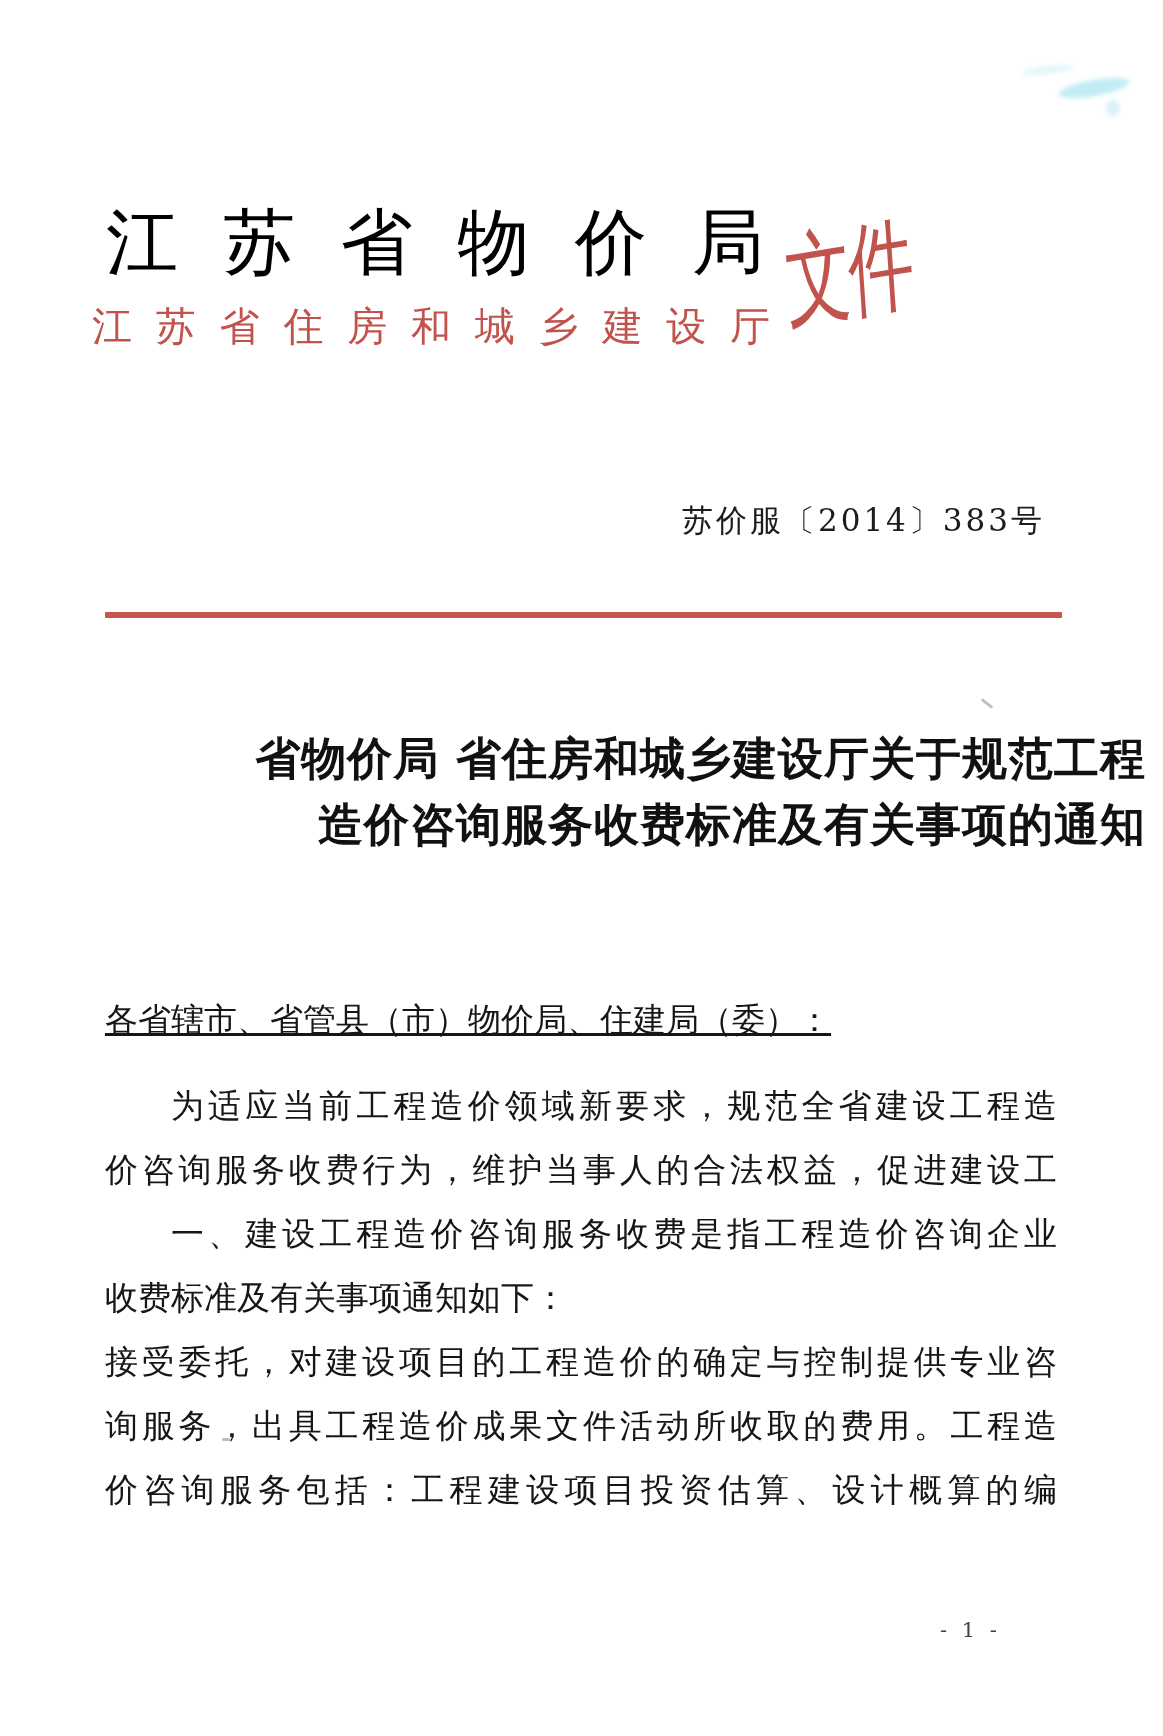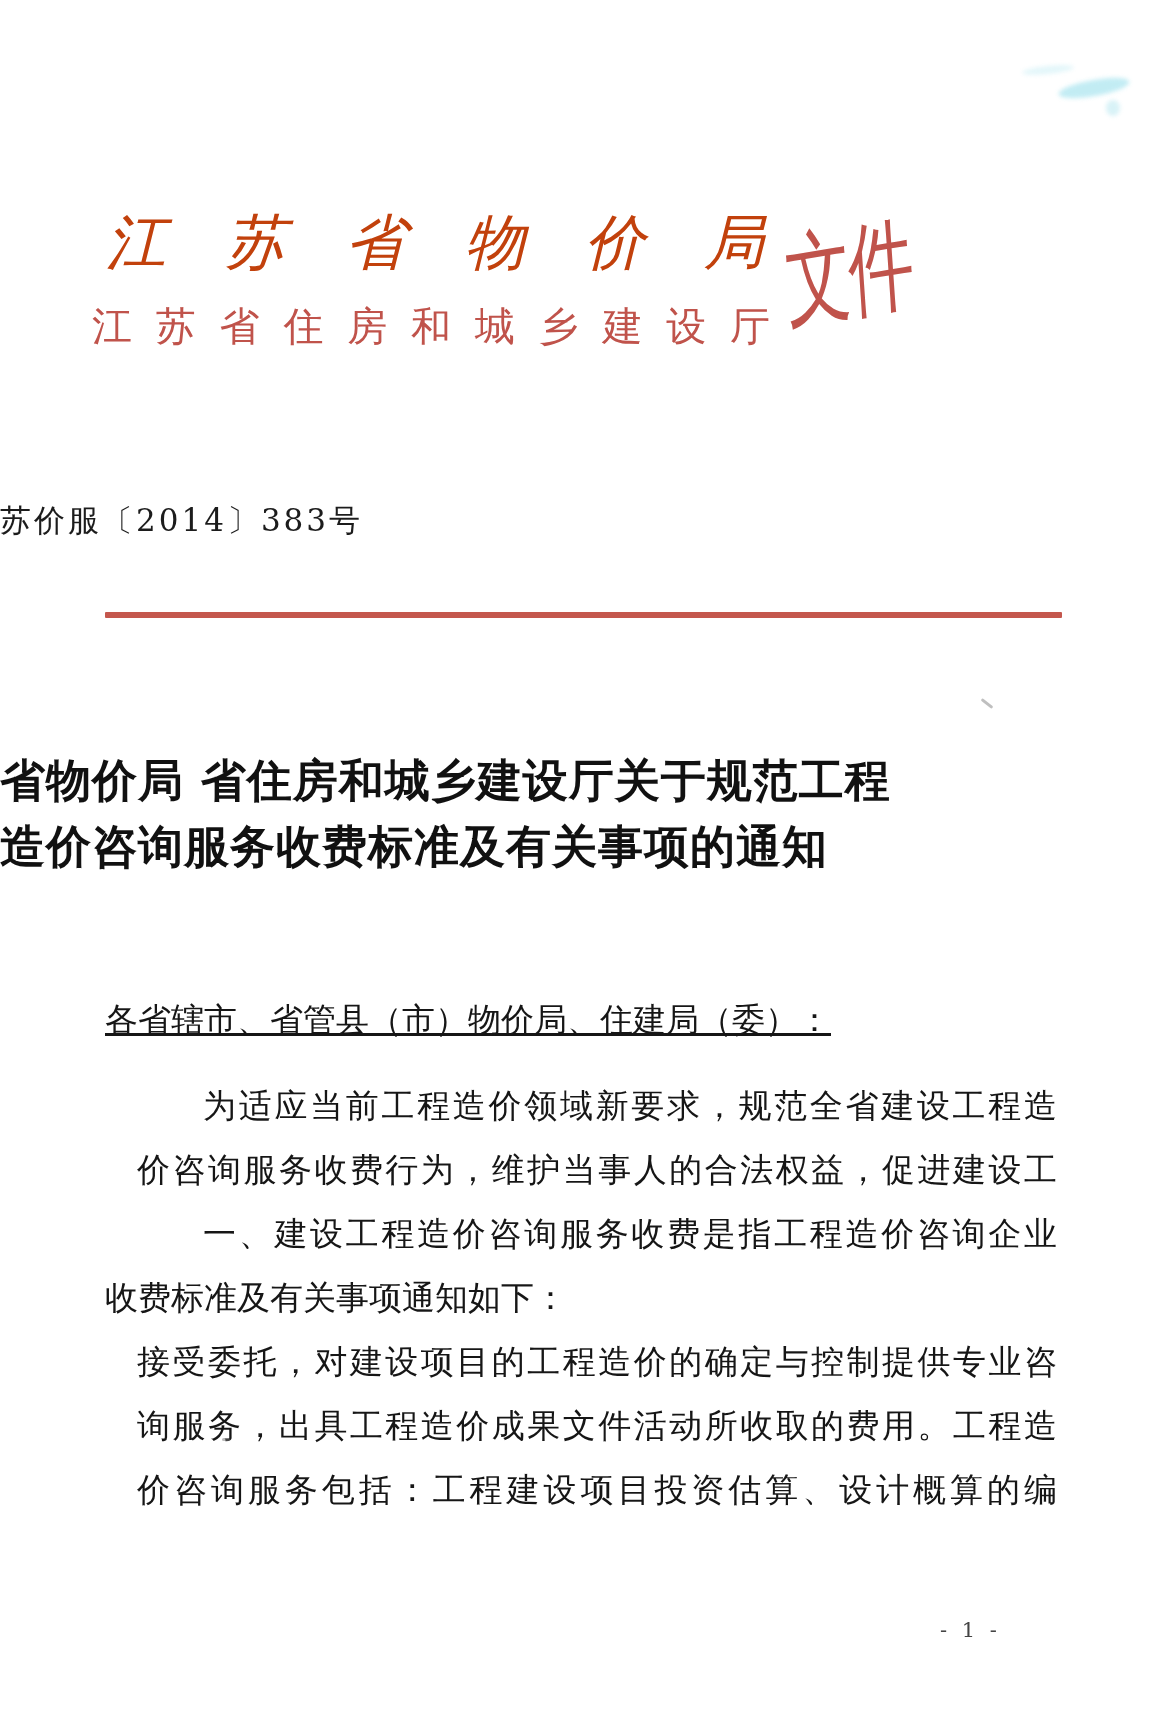--- a/index.html
+++ b/index.html
@@ -11,26 +11,25 @@
     background: #ffffff;
     font-family: "DejaVu Serif", "Liberation Serif", serif;
     overflow: hidden;
     color: #1a1a1a;
   }
 
   
   .letterhead { position: absolute; left: 0; top: 0; width: 1163px; }
   .agency-line1 {
     position: absolute; left: 106px; top: 196px; width: 658px;
-    font-size: 60px; line-height: 92px;
-    color: #c2410c;
+    font-size: 72px; line-height: 92px;
+    color: #000000;
     text-align: justify; text-align-last: justify;
     font-weight: normal;
     white-space: nowrap;
-    font-style: italic;
   }
   .agency-line2 {
     position: absolute; left: 92px; top: 288px; width: 678px;
     font-size: 40px; line-height: 76px;
     color: #c0534b;
     text-align: justify; text-align-last: justify;
     white-space: nowrap;
   }
   .doc-type-label {
     position: absolute; left: 782px; top: 224px;
@@ -38,37 +37,37 @@
     color: #c0534b;
     letter-spacing: -4px;
     transform: scaleX(0.64) rotate(-6deg);
     transform-origin: left top;
     white-space: nowrap;
   }
 
   
   .doc-number {
     position: absolute; left: 0; top: 500px; width: 1045px;
-    text-align: left;
+    text-align: right;
     font-size: 31px; letter-spacing: 3px;
     color: #1c1c1c;
   }
 
   
   .red-divider {
     position: absolute; left: 105px; top: 612px;
     width: 957px; height: 6px;
     background: #c4574d;
     border-radius: 1px;
   }
 
   
   .doc-title {
-    position: absolute; left: 0; top: 748px; width: 1146px;
-    text-align: left;
+    position: absolute; left: 0; top: 726px; width: 1146px;
+    text-align: right;
     font-weight: bold;
     color: #111;
   }
   .doc-title .t-line {
     font-size: 45px; line-height: 66px; letter-spacing: 1px;
     white-space: nowrap;
   }
 
   
   .body-block {
@@ -76,21 +75,20 @@
     font-size: 33px; color: #161616;
   }
   .b-line {
     height: 64px; line-height: 52px;
     overflow: hidden;
     white-space: nowrap;
   }
   .b-line.justify {
     text-align: justify; text-align-last: justify;
     white-space: normal;
-    margin-left: 32px;
   }
   .b-line.indent { text-indent: 2em; }
   .b-line.salutation { margin-bottom: 22px; text-decoration: underline; }
 
   
   .page-number {
     position: absolute; left: 940px; top: 1618px;
     font-size: 21px; letter-spacing: 4px;
     color: #444;
     white-space: nowrap;

